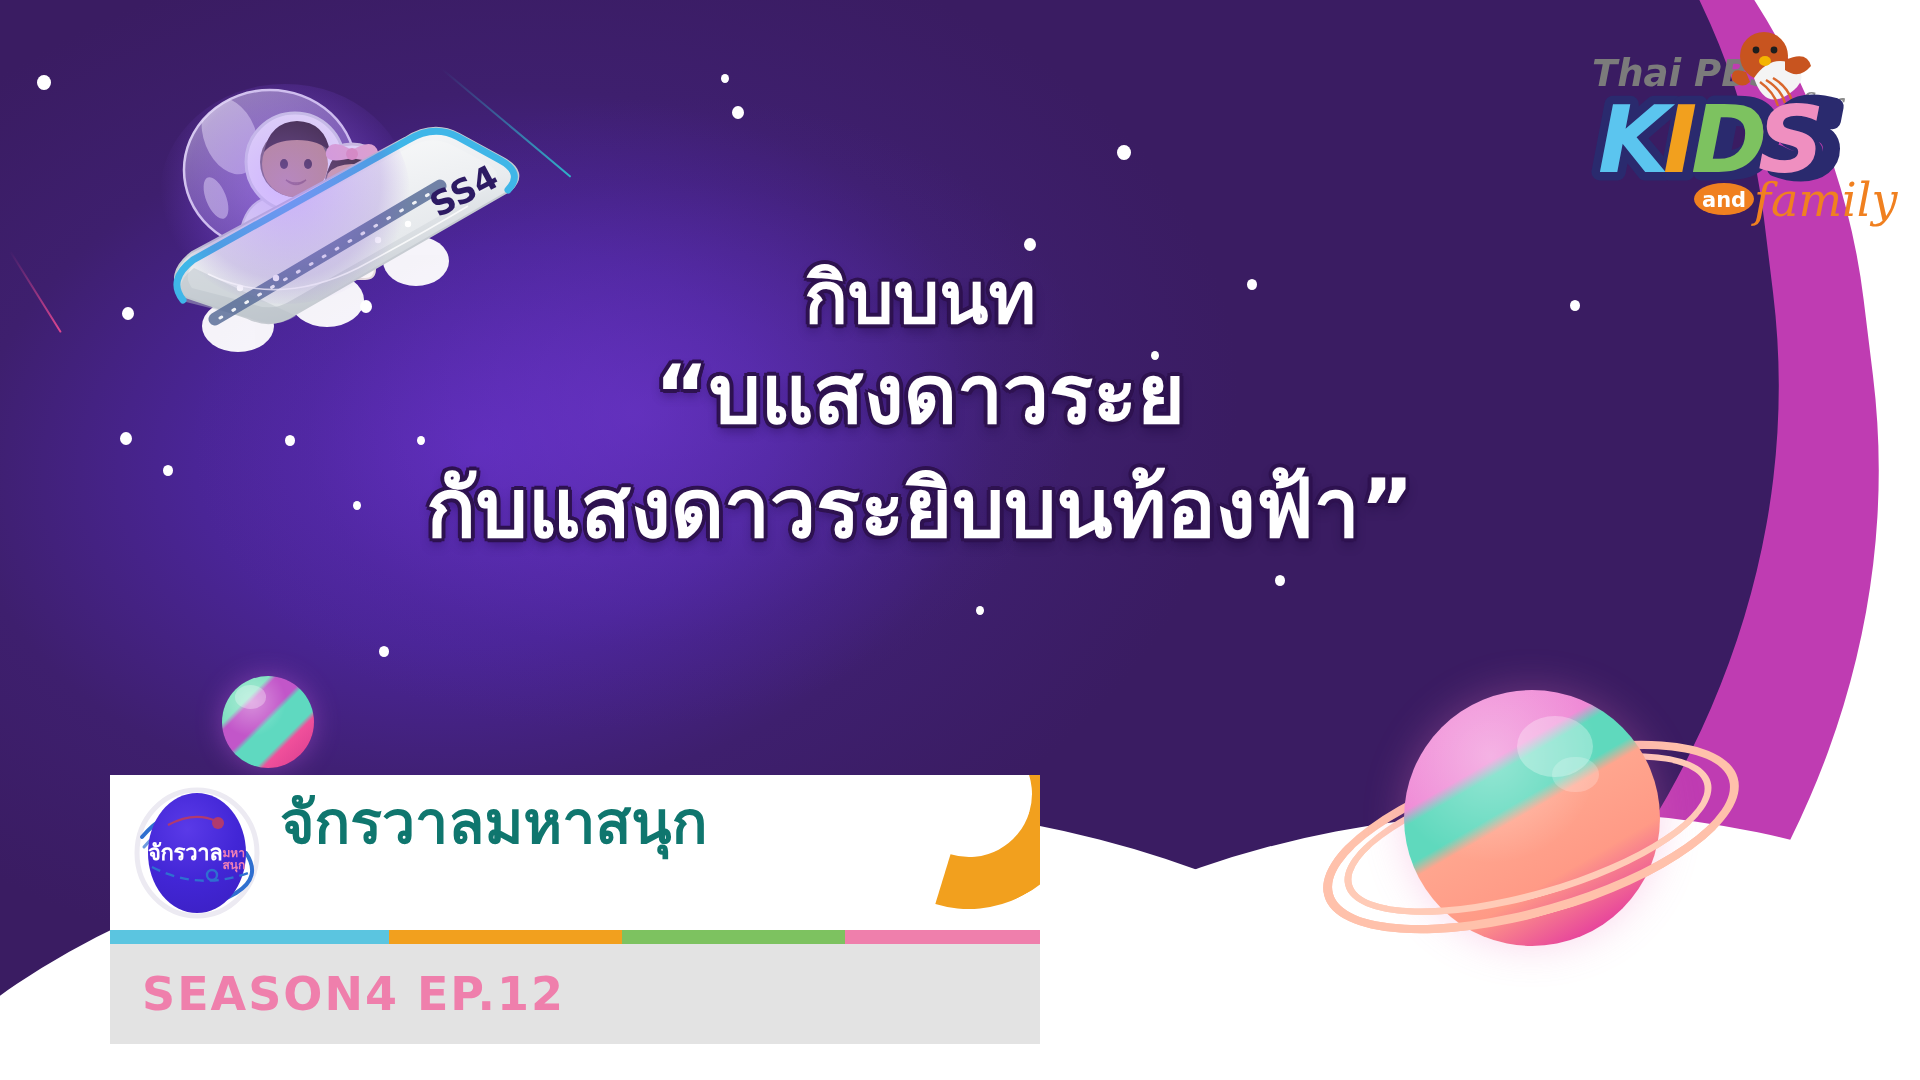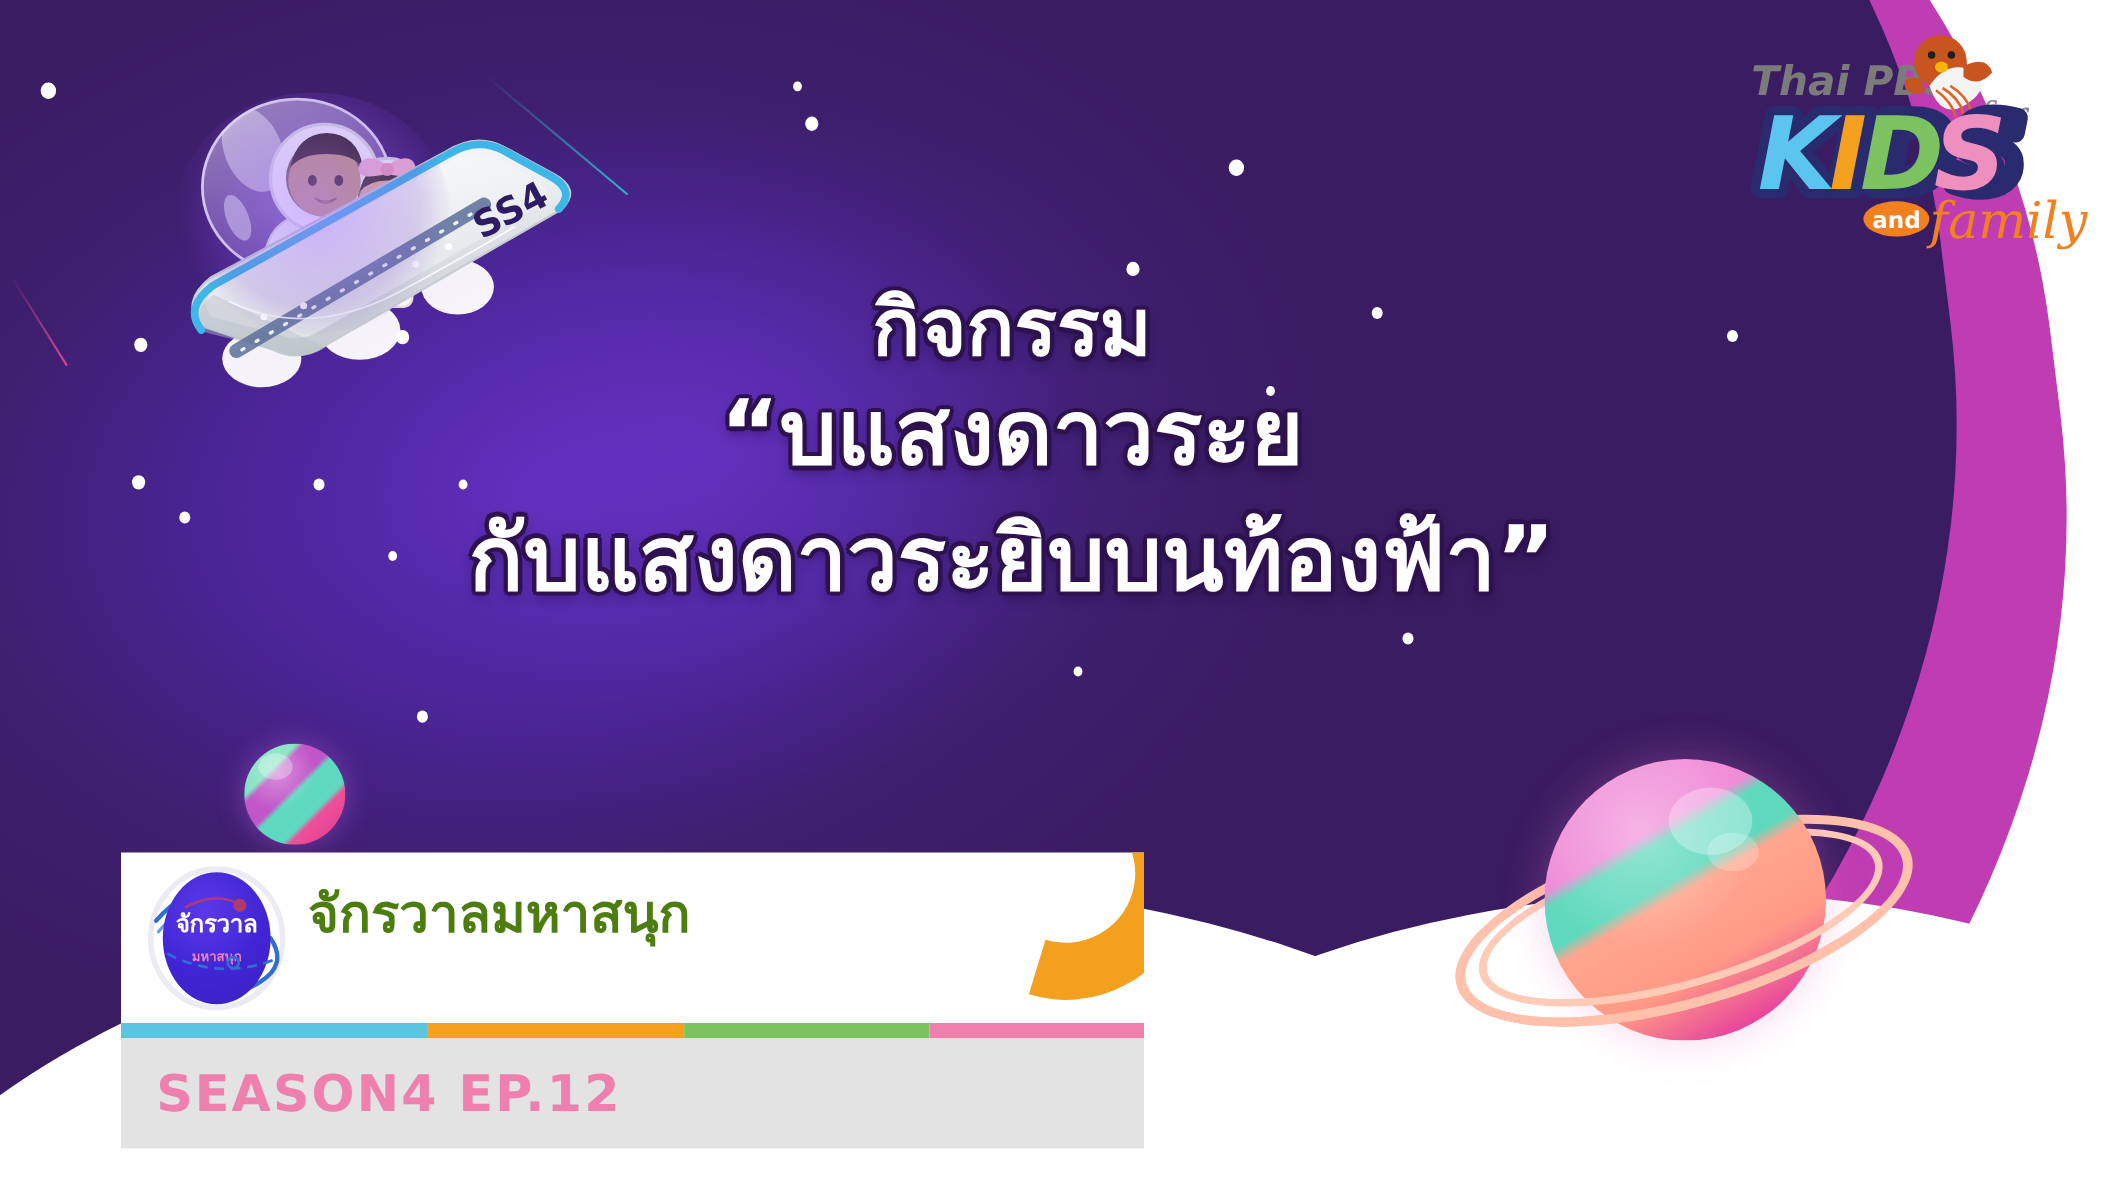--- a/index.html
+++ b/index.html
@@ -147,34 +147,34 @@
     border-radius:50%;
     border-right-color:transparent;
     border-top-color:transparent;
     transform:rotate(-118deg);
   }
   .badge { position:absolute; left:18px; top:10px; width:138px; height:138px; }
   .badge-circle {
     position:absolute; left:20px; top:8px; width:98px; height:120px;
     border-radius:50%;
     background:radial-gradient(circle at 40% 30%, #5a3ae8 0%, #4226d6 50%, #3a1fc0 100%);
-    display:flex; flex-direction:column; align-items:center; justify-content:center;
+    display:flex; flex-direction:row; align-items:center; justify-content:center;
   }
   .badge-t1 {
     color:#ffffff; font-family:"DejaVu Sans","Liberation Sans",sans-serif;
     font-size:22px; font-weight:700; line-height:1; letter-spacing:-.3px;
   }
   .badge-t2 {
     color:#ef7fb5; font-family:Liberation Sans, sans-serif;
     font-size:12px; font-weight:700; margin-top:12px; line-height:1;
   }
   .banner-title {
-    position:absolute; left:170px; top:26px;
+    position:absolute; left:170px; top:11px;
     font-family:"DejaVu Sans","Liberation Sans",sans-serif;
-    font-size:48px; font-weight:700; color:#4d7c0f; line-height:1.25;
+    font-size:59px; font-weight:700; color:#0f766e; line-height:1.25;
     white-space:nowrap;
   }
   .stripe { position:absolute; left:0; top:155px; width:930px; height:14px; display:flex; }
   .stripe > div { height:100%; }
   .banner-bottom {
     position:absolute; left:0; top:169px; width:930px; height:100px;
     background:#e3e3e3;
     display:flex; align-items:center;
   }
   .season-text {
@@ -311,21 +311,21 @@
         <circle cx="120" cy="210" r="3.2" fill="#ffffff"></circle>
         <circle cx="156" cy="200" r="3.2" fill="#ffffff"></circle>
         <circle cx="258" cy="162" r="3.2" fill="#ffffff"></circle>
         <circle cx="288" cy="146" r="3.2" fill="#ffffff"></circle>
         <text x="318" y="140" font-family="DejaVu Sans, sans-serif" font-size="34" font-weight="bold" fill="#2d1b63" transform="rotate(-28 318 140)">SS4</text>
       </g>
     </svg>
   </div>
 
   <div class="title-block">
-    <div class="title-l1">กิจกรรม</div>
+    <div class="title-l1">กิบบนท</div>
     <div class="title-l2">“บแสงดาวระย</div>
     <div class="title-l3">กับแสงดาวระยิบบนท้องฟ้า”</div>
   </div>
 
   <div class="planet-small"></div>
 
   <div class="planet-big-wrap">
     <div class="ring"></div>
     <div class="ring r2"></div>
     <div class="planet-big">

